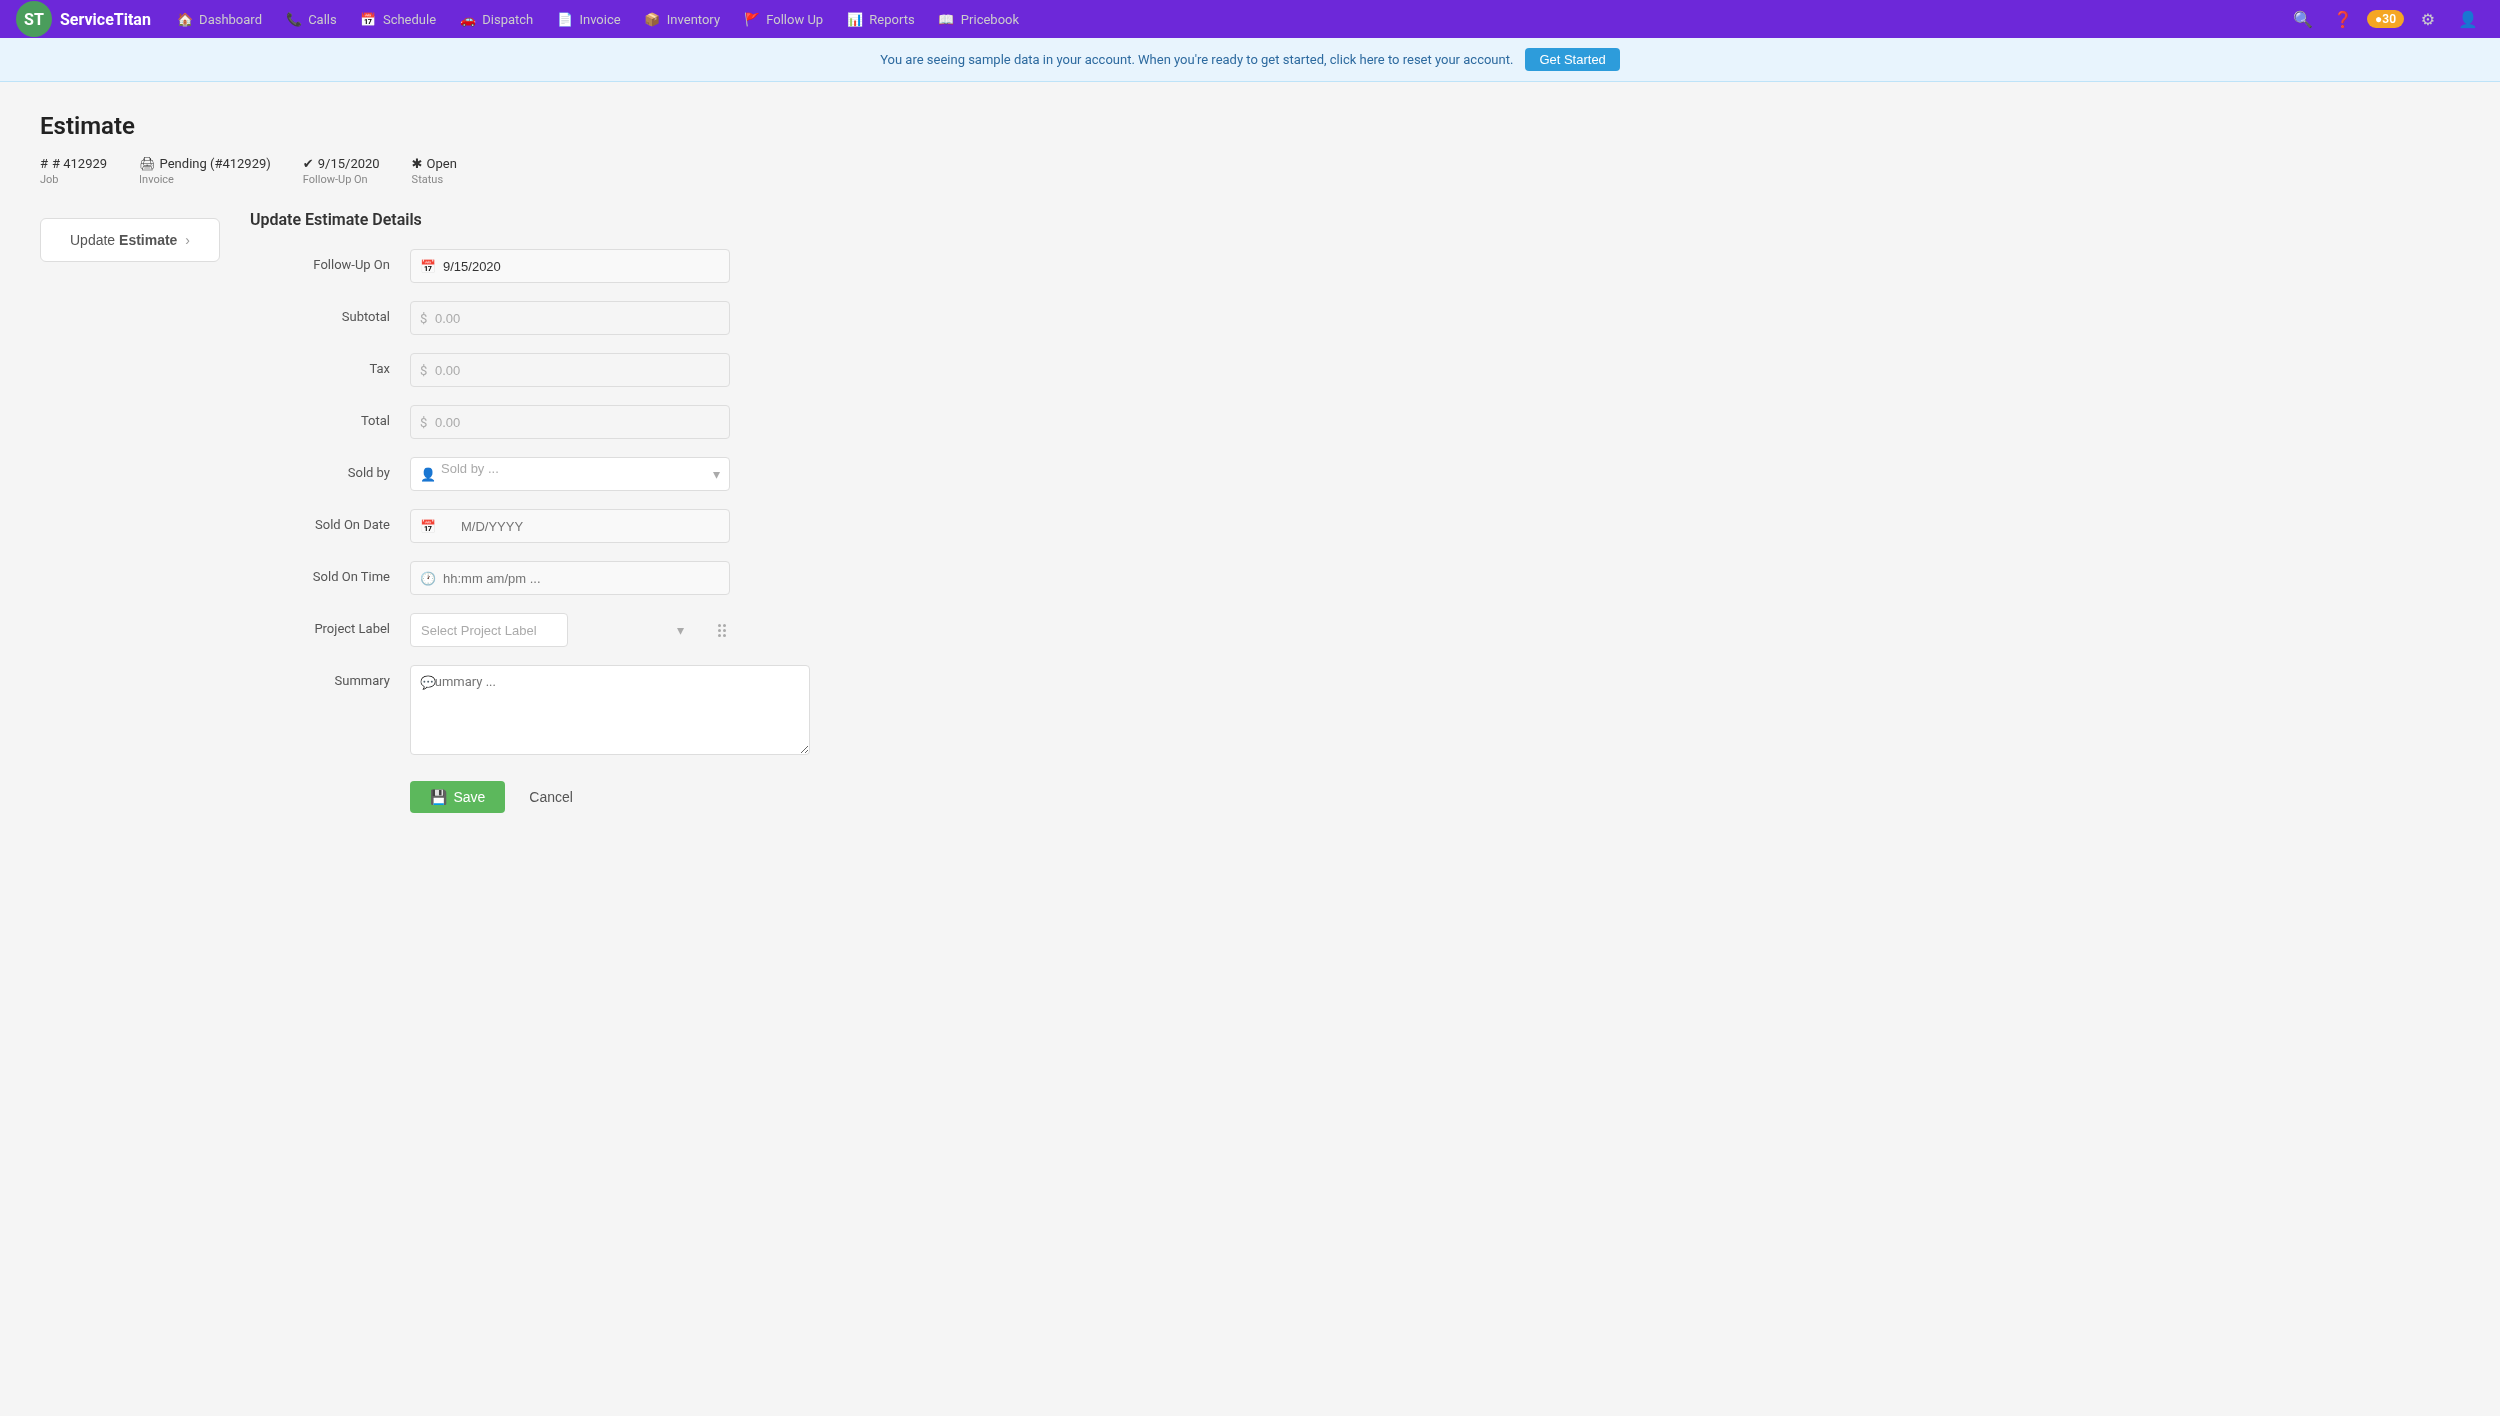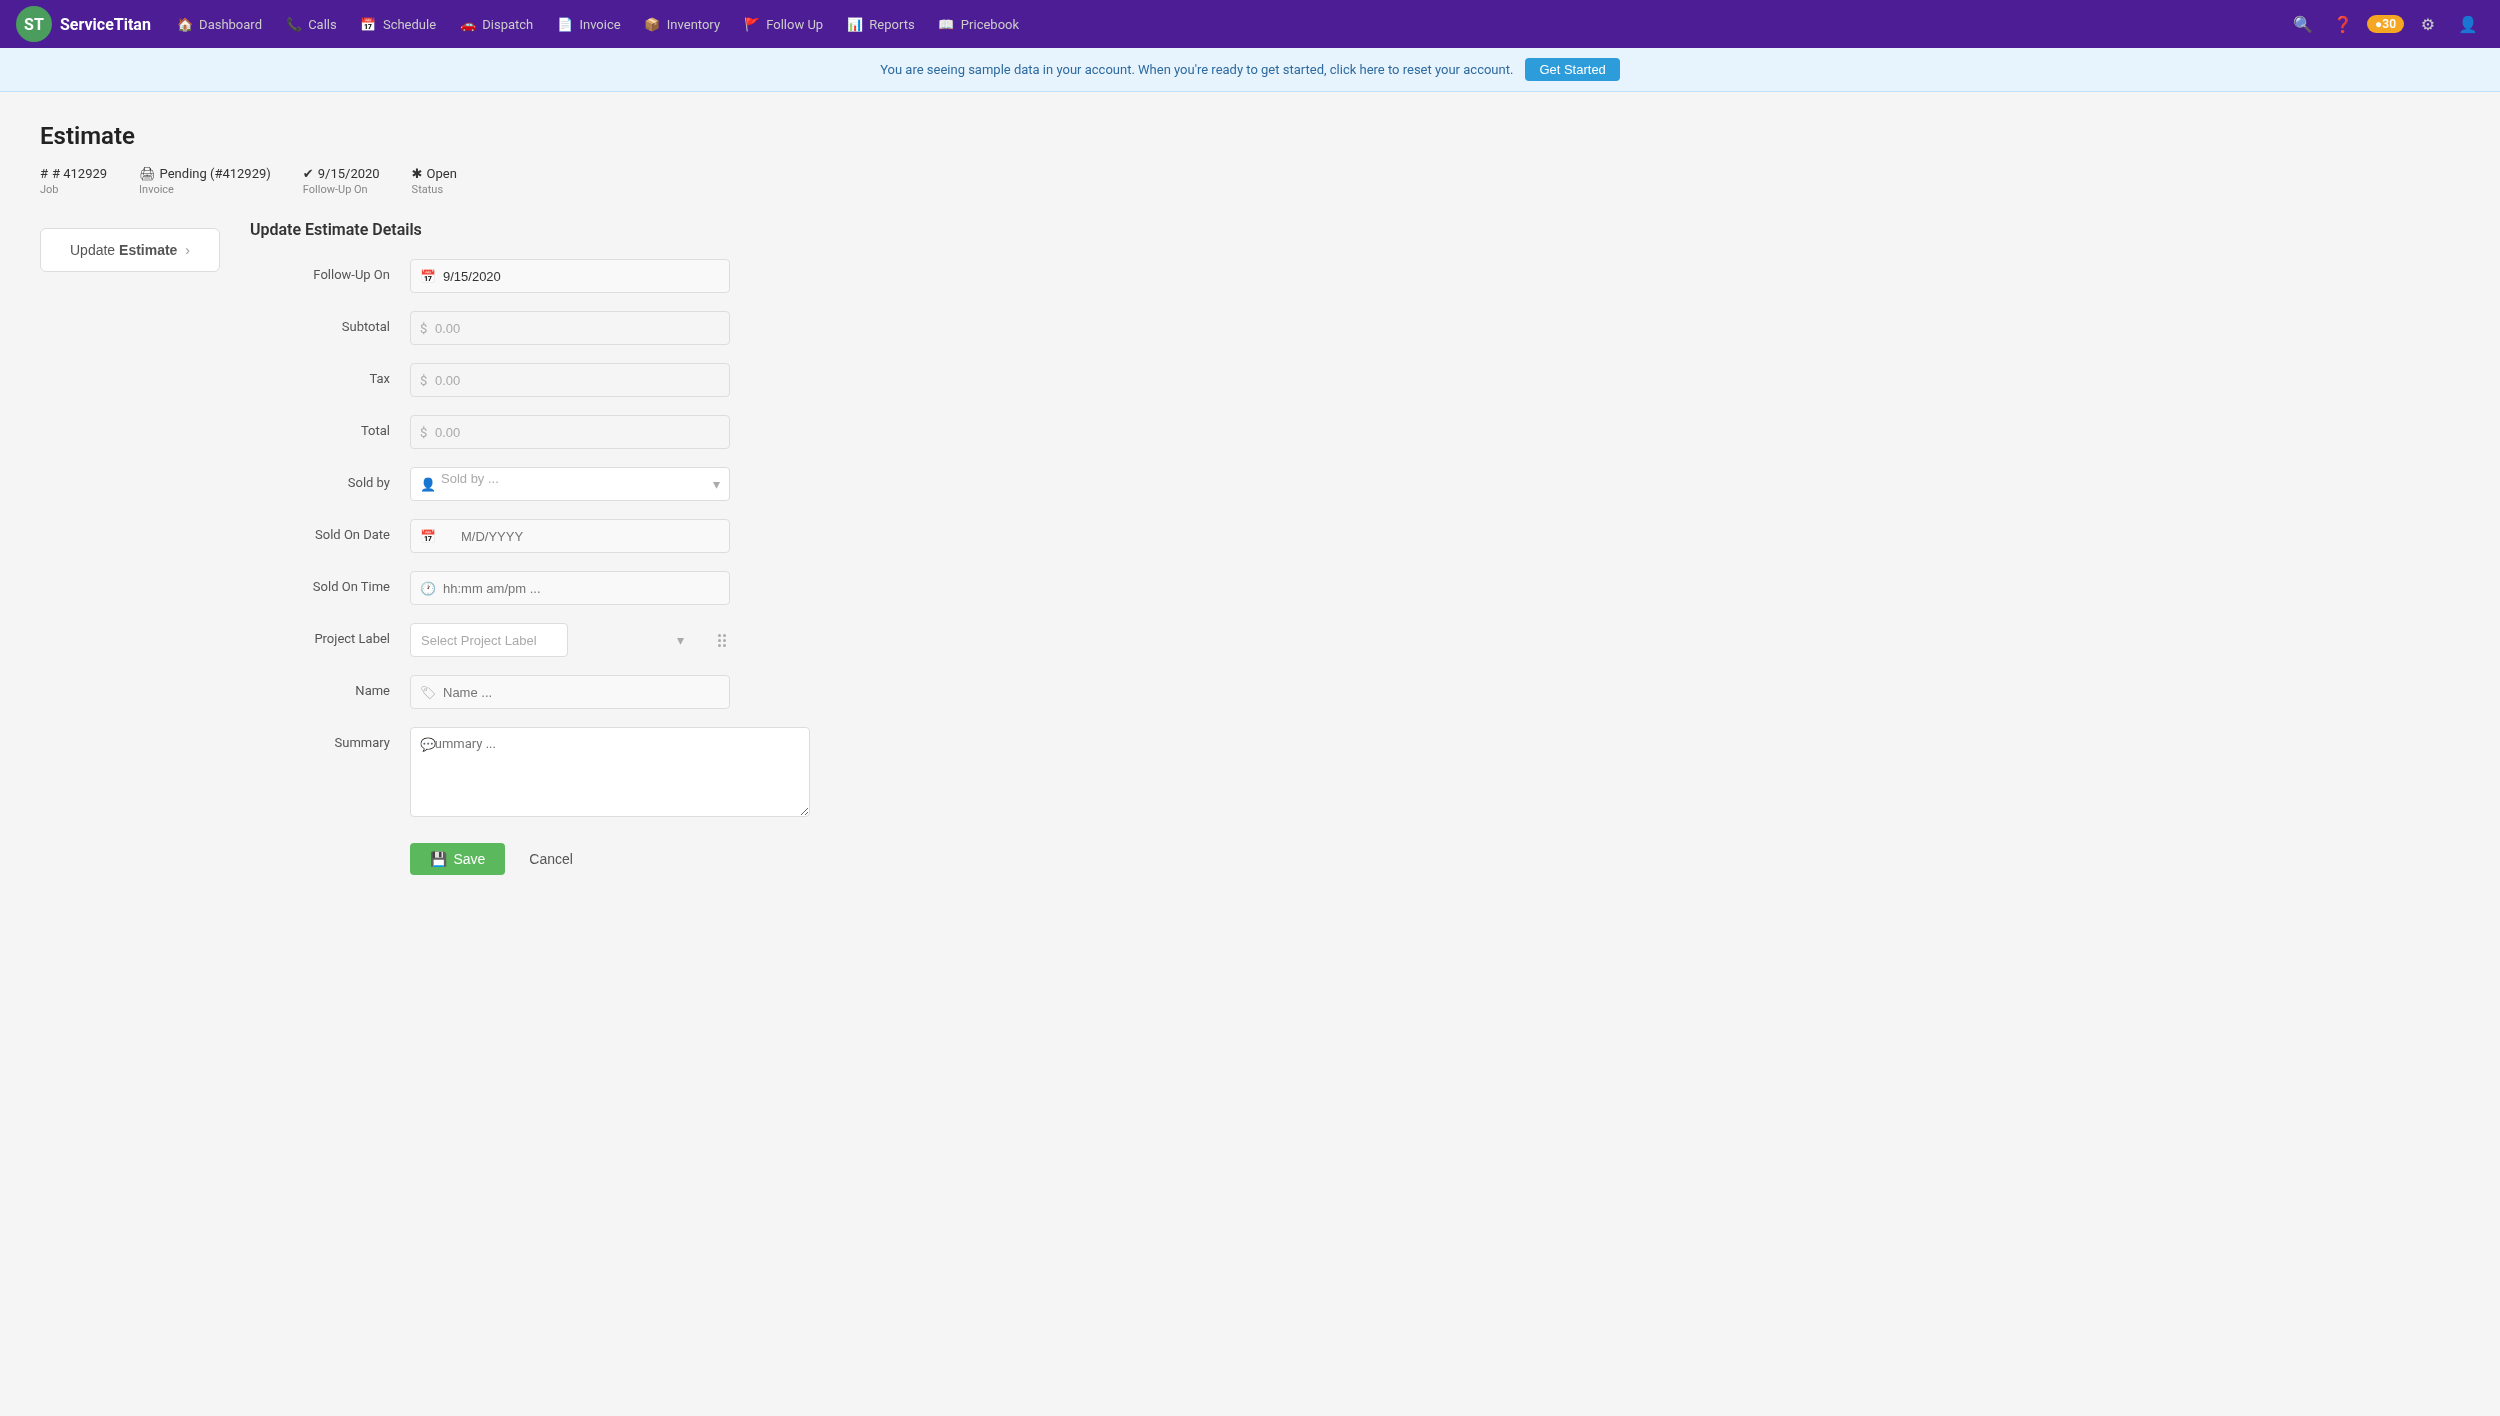--- a/index.html
+++ b/index.html
@@ -1,21 +1,21 @@
 <!DOCTYPE html>
 <html><head>
   <meta charset="utf-8">
   <style>
     * { box-sizing: border-box; margin: 0; padding: 0; }
     body { font-family: -apple-system, BlinkMacSystemFont, 'Segoe UI', Roboto, sans-serif; font-size: 14px; background: #f5f5f5; color: #333; }
 
     
     .navbar {
-      background: #4c1d95;
-      height: 48px;
+      background: #6d28d9;
+      height: 38px;
       display: flex;
       align-items: center;
       padding: 0 16px;
       gap: 4px;
     }
     .navbar-brand {
       display: flex;
       align-items: center;
       gap: 8px;
       color: white;
@@ -542,29 +542,20 @@
               </div>
               <div class="drag-dot-row">
                 <div class="drag-dot"></div>
                 <div class="drag-dot"></div>
               </div>
             </div>
           </div>
         </div>
       </div>
 
-      <div class="form-row">
-        <label class="form-label">Name</label>
-        <div class="form-control">
-          <div class="input-wrapper">
-            <span class="input-icon">🏷</span>
-            <input type="text" placeholder="Name ..." style="padding-left: 32px; color: rgb(170, 170, 170);">
-          </div>
-        </div>
-      </div>
 
       <div class="form-row">
         <label class="form-label">Summary</label>
         <div class="form-control wide">
           <div class="input-wrapper" style="align-items:flex-start;">
             <span class="input-icon" style="top:10px;position:absolute;">💬</span>
             <textarea placeholder="Summary ..." style="padding-left: 16px; width: 400px;"></textarea>
           </div>
         </div>
       </div>

